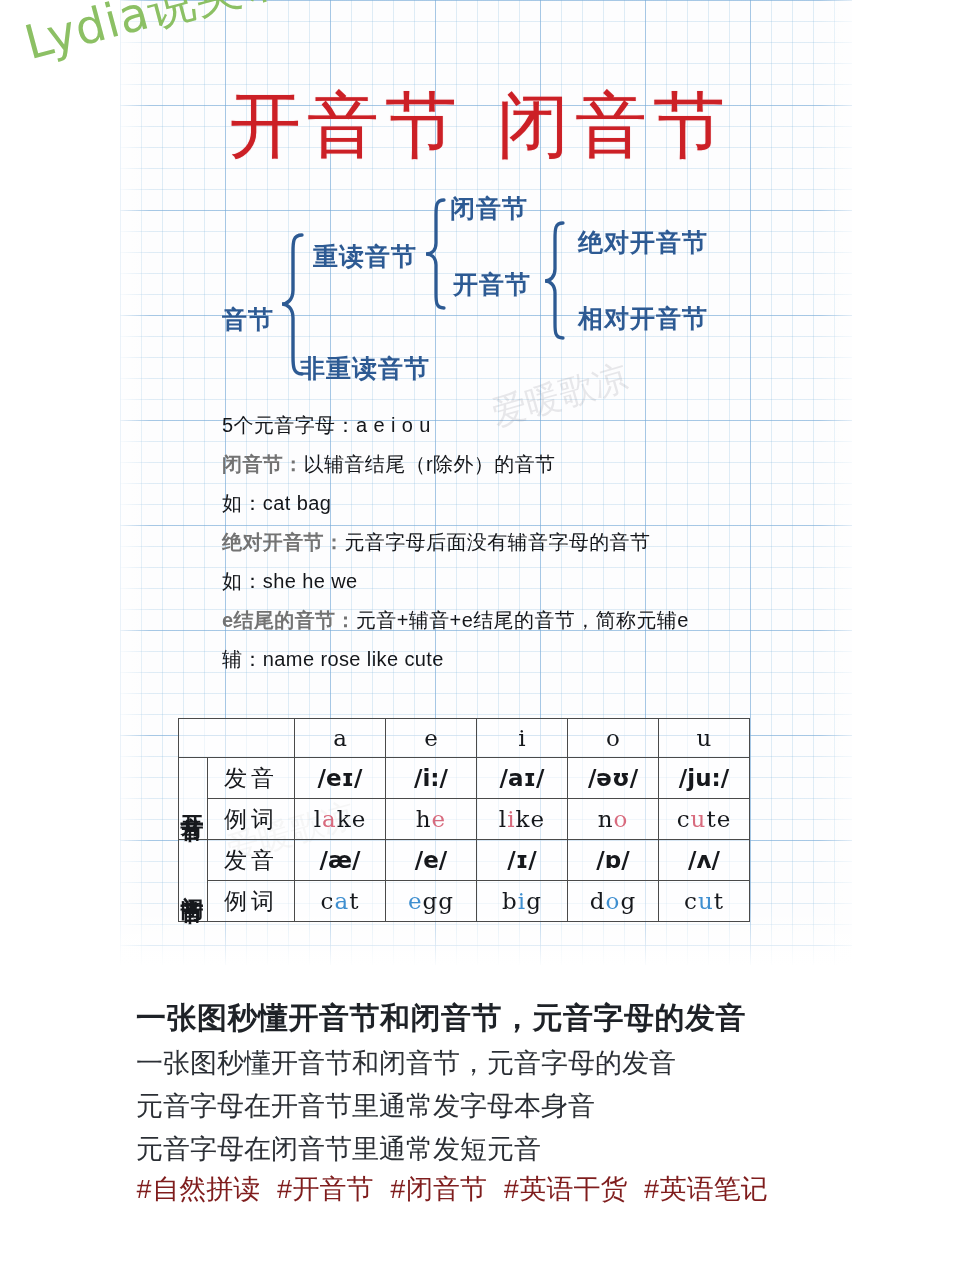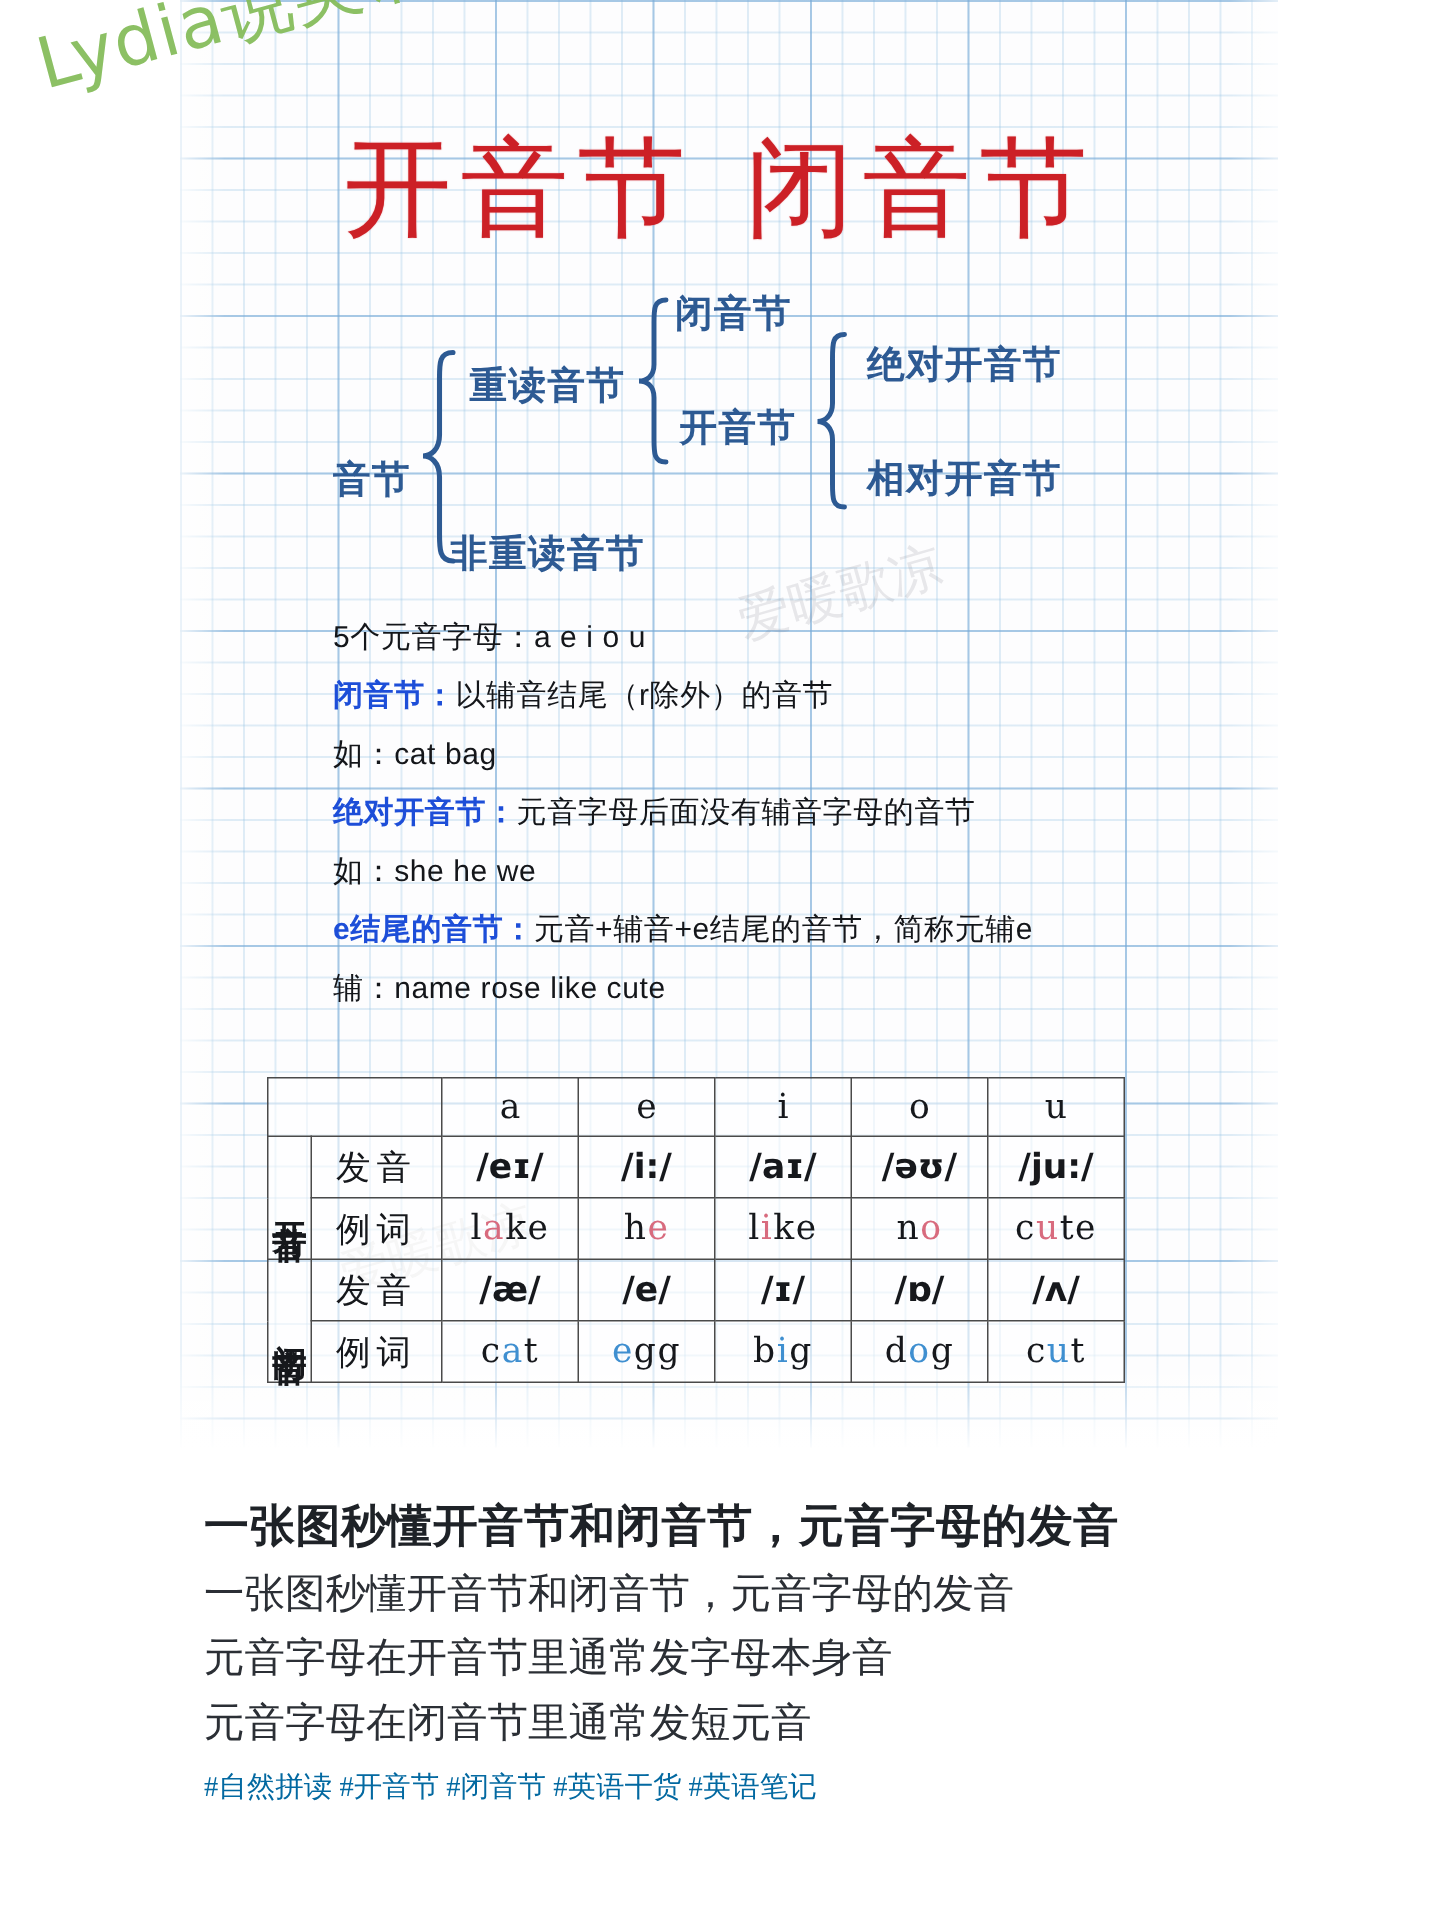--- a/index.html
+++ b/index.html
@@ -73,21 +73,21 @@
   .brace{position:absolute;}
   .brace svg{display:block;}
 
   
   #body-text{position:absolute;left:222px;top:406px;width:620px;}
   .bl{
     font-family:Liberation Sans, sans-serif;
     font-size:20px;line-height:39px;color:#14161a;white-space:nowrap;
     letter-spacing:.4px;
   }
-  .bl .hl{color:#1d4ed8;font-weight:700;}
+  .bl .hl{color:#737373;font-weight:700;}
 
   
   #tbl-wrap{position:absolute;left:178px;top:718px;}
   table#vt{border-collapse:collapse;font-family:"DejaVu Serif","Liberation Serif",serif;}
   table#vt td{
     border:1.6px solid #4a4a4a;text-align:center;vertical-align:middle;
     font-size:23px;color:#16181c;padding:0;background:rgba(255,255,255,.55);
   }
   td.blank{border-top:none;border-left:none;background:transparent;}
   td.vhead{
@@ -110,22 +110,22 @@
   .cap-bold{
     font-family:"DejaVu Sans","Liberation Sans",sans-serif;
     font-size:30px;font-weight:700;color:#1e2227;letter-spacing:.5px;
     line-height:46px;white-space:nowrap;
   }
   .cap{
     font-family:"DejaVu Sans","Liberation Sans",sans-serif;
     font-size:27px;color:#2b2f35;line-height:43px;white-space:nowrap;
   }
   .tags{
-    font-family:Liberation Serif, serif;
-    font-size:19px;color:#0369a1;line-height:43px;width:700px;
+    font-family:Liberation Mono, monospace;
+    font-size:27px;color:#7f1d1d;line-height:43px;width:700px;
   }
 </style>
 </head>
 <body>
 
 <div id="grid-paper"></div>
 <div id="grid-fade"></div>
 <div id="grid-fade-bottom"></div>
 
 <div id="wm-lydia">Lydia说英语</div>

